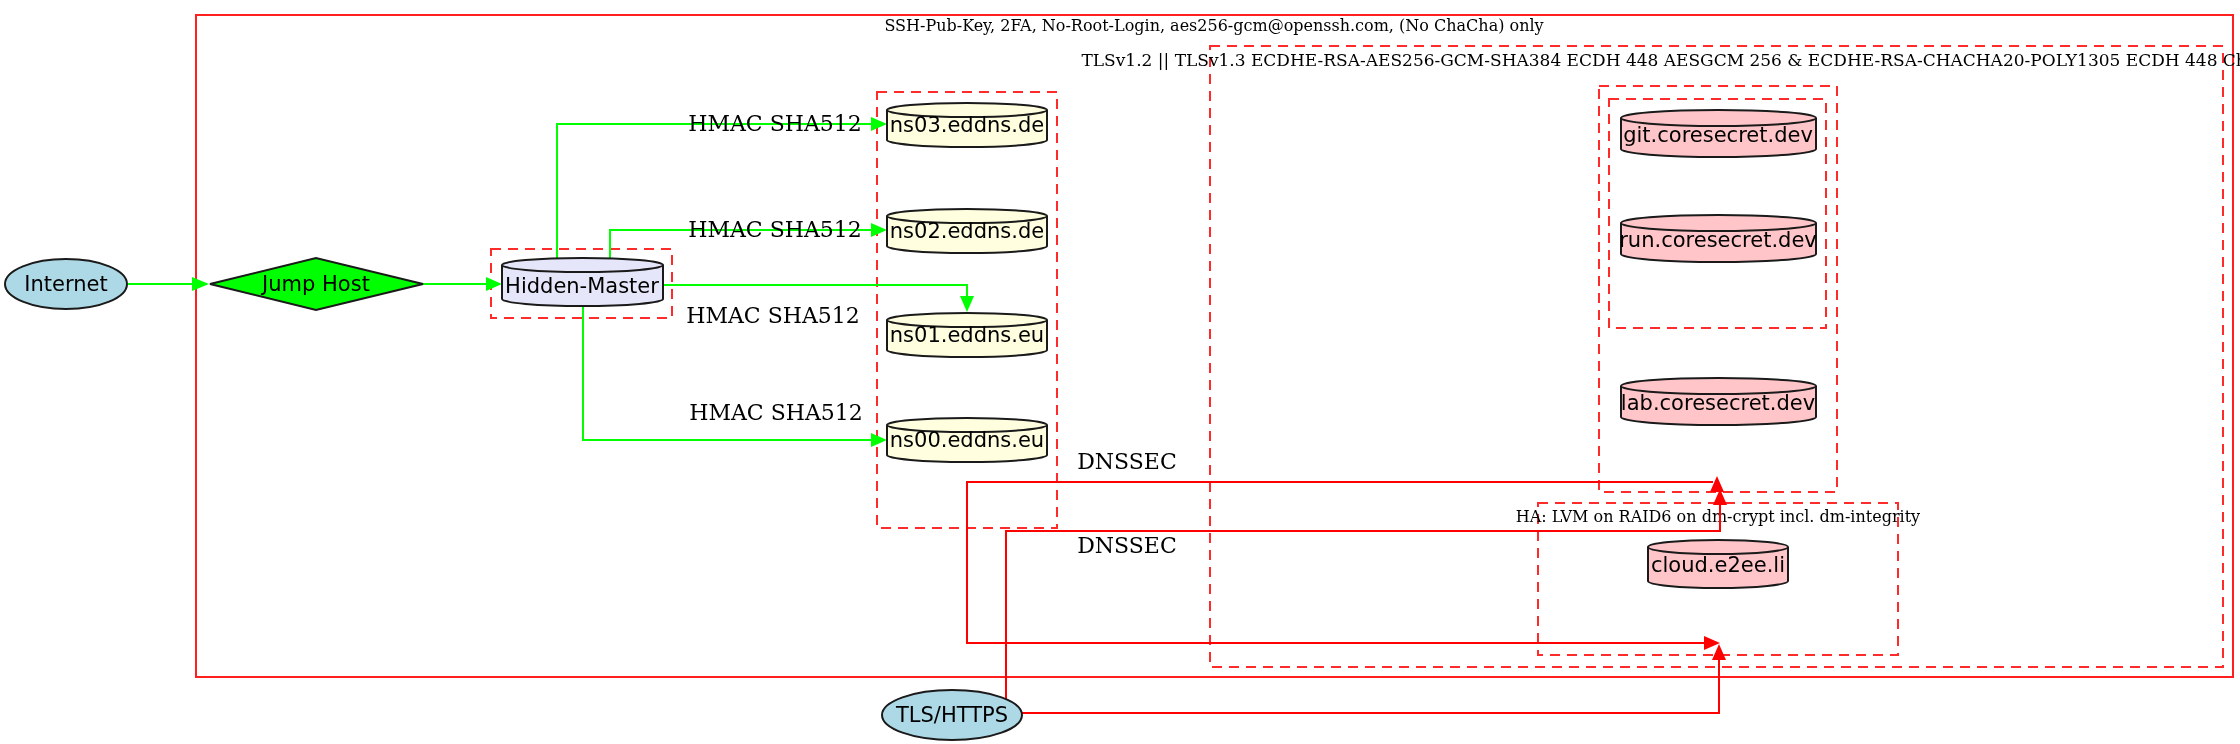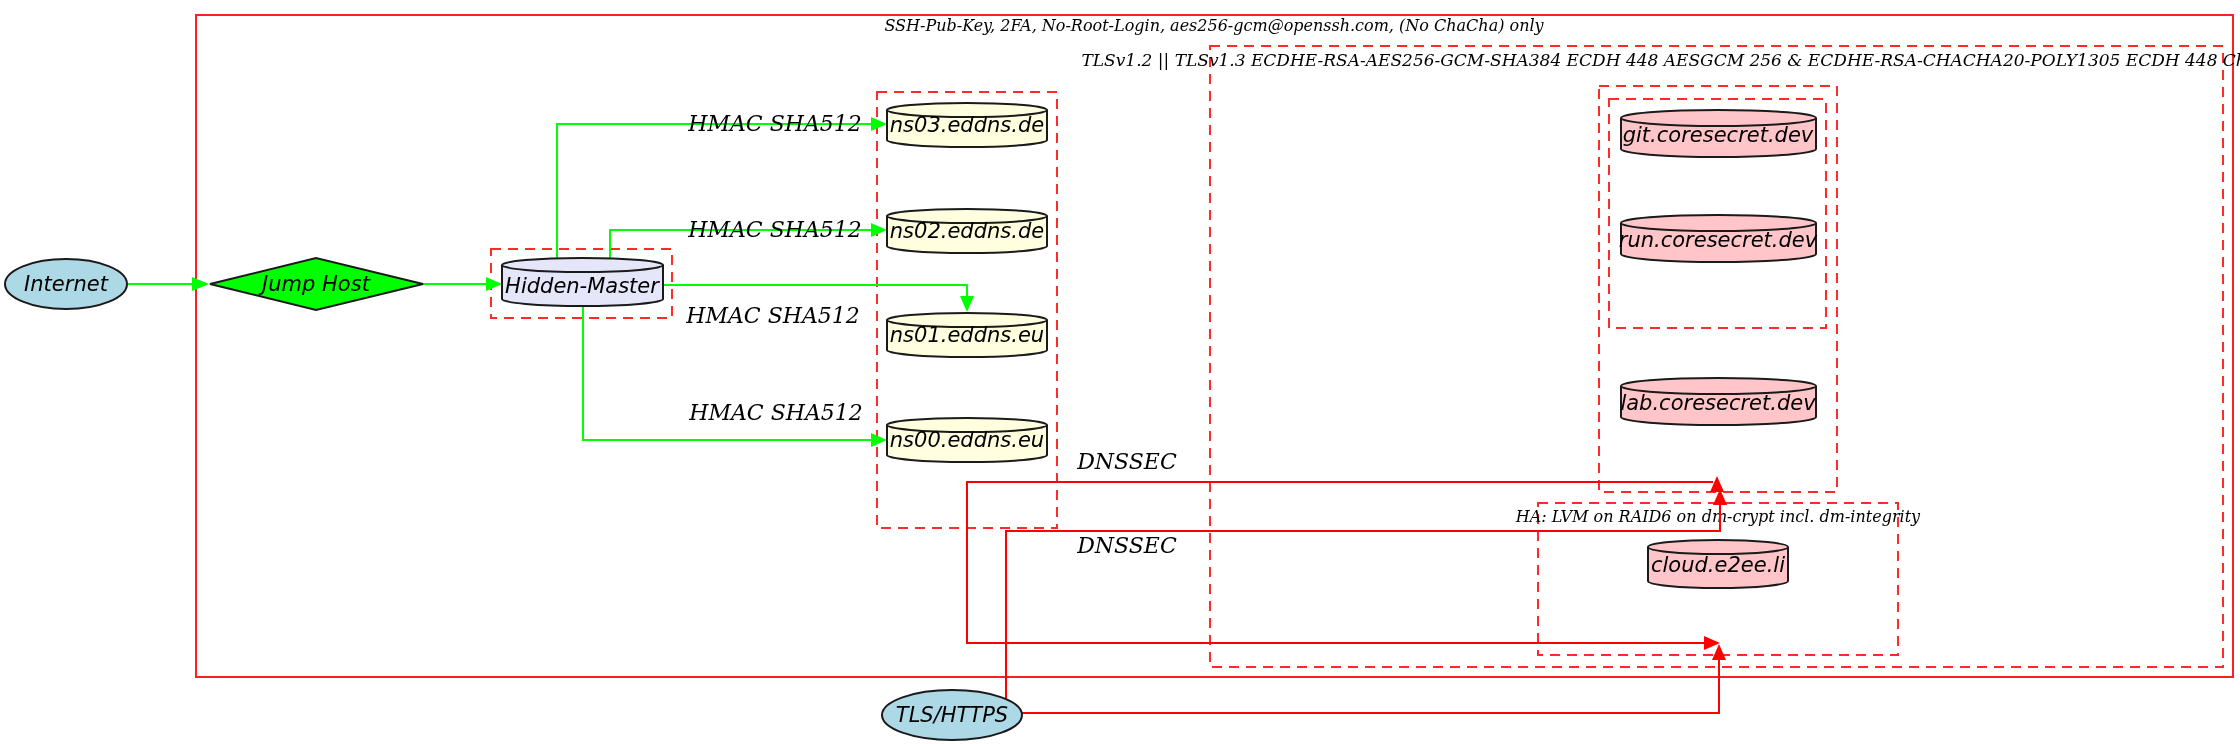--- a/index.html
+++ b/index.html
@@ -1,16 +1,16 @@
 <!DOCTYPE html>
 <html><head>
 <meta charset="utf-8">
 <style>
   html,body{margin:0;padding:0;background:#ffffff;}
-  .stage{position:relative;width:2240px;height:744px;background:#ffffff;overflow:hidden;font-style:italic;}
+  .stage{position:relative;width:2240px;height:744px;background:#ffffff;overflow:hidden;}
   svg{display:block;}
   .box-solid{fill:none;stroke:#ff1f1f;stroke-width:2;}
   .box-dash{fill:none;stroke:#ff2a2a;stroke-width:2;stroke-dasharray:10 7;}
   .edge-green{fill:none;stroke:#00ff00;stroke-width:2;}
   .edge-red{fill:none;stroke:#ff0000;stroke-width:2;}
   .arrow-green{fill:#00ff00;stroke:none;}
   .arrow-red{fill:#ff0000;stroke:none;}
   .node-shape{stroke:#1a1a1a;stroke-width:2;}
   .node-rim{fill:none;stroke:#1a1a1a;stroke-width:2;}
   .node-label{font-family:"DejaVu Sans","Liberation Sans",sans-serif;font-size:21px;fill:#000000;text-anchor:middle;}

